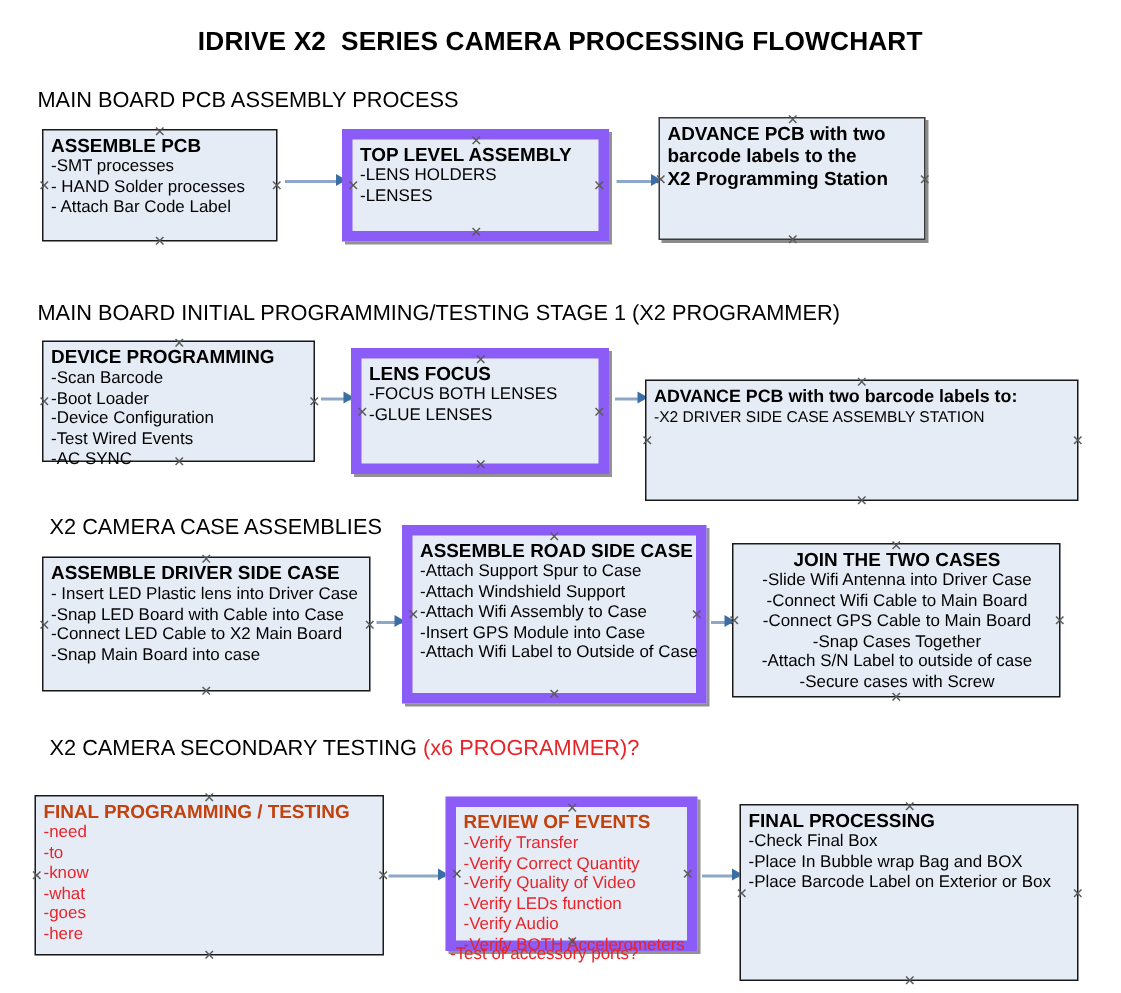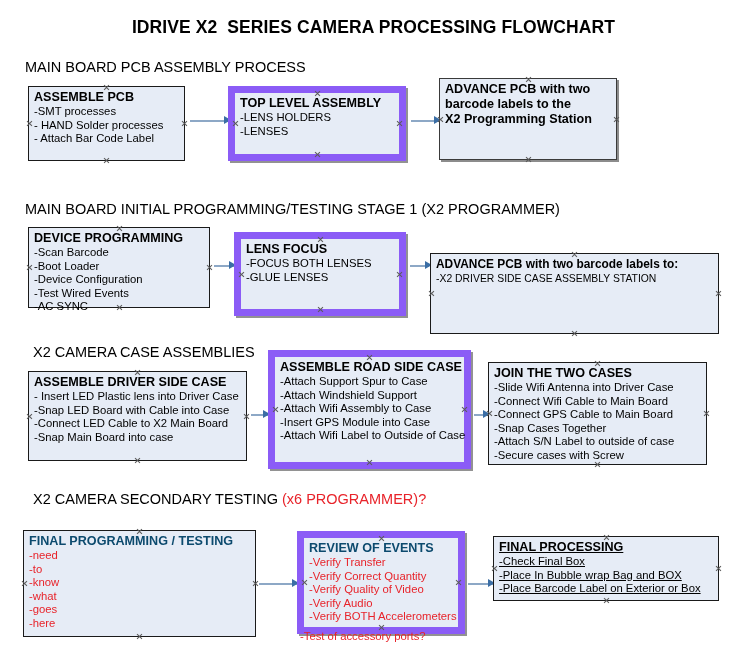--- a/index.html
+++ b/index.html
@@ -66,21 +66,21 @@
     box-shadow: 2px 2px 0 rgba(120,120,120,0.85);
   }
 
   .pbox .b-title {
     font-size: 12.6px;
     font-weight: bold;
     line-height: 15px;
     white-space: nowrap;
     color: #000;
   }
-  .pbox .b-title.red { color: #0c4a6e; }
+  .pbox .b-title.red { color: #c2410c; }
 
   .pbox ul {
     margin: 0;
     padding: 0;
     list-style: none;
   }
   .pbox li {
     font-size: 11.3px;
     line-height: 13.6px;
     white-space: nowrap;
@@ -266,21 +266,21 @@
     </ul>
     <span class="handle" style="left:50%; top:0;"></span>
     <span class="handle" style="left:50%; top:100%;"></span>
     <span class="handle" style="left:0; top:50%;"></span>
     <span class="handle" style="left:100%; top:50%;"></span>
   </div>
 
   <div class="conn" style="left:474px; top:414px; width:14px;"></div>
   <div class="arrowhead" style="left:483px; top:410px;"></div>
 
-  <div class="pbox" style="left:488px; top:362px; width:219px; height:103px;">
+  <div class="pbox" style="left:488px; top:362px; width:219px; height:103px;text-align:center;">
     <div class="b-title">JOIN THE TWO CASES</div>
     <ul>
       <li>-Slide Wifi Antenna into Driver Case</li>
       <li>-Connect Wifi Cable to Main Board</li>
       <li>-Connect GPS Cable to Main Board</li>
       <li>-Snap Cases Together</li>
       <li>-Attach S/N Label to outside of case</li>
       <li>-Secure cases with Screw</li>
     </ul>
     <span class="handle" style="left:50%; top:0;"></span>
@@ -326,35 +326,36 @@
 
   <div class="conn" style="left:259px; top:583px; width:38px;"></div>
   <div class="arrowhead" style="left:292px; top:579px;"></div>
 
   <div class="pbox shadow" style="left:297px; top:531px; width:168px; height:103px;">
     <div class="b-title red">REVIEW OF EVENTS</div>
     <ul>
       <li class="red">-Verify Transfer</li>
       <li class="red">-Verify Correct Quantity</li>
       <li class="red">-Verify Quality of Video</li>
+      <li class="red">-Verify LEDs function</li>
       <li class="red">-Verify Audio</li>
       <li class="red">-Verify BOTH Accelerometers</li>
     </ul>
     <span class="handle" style="left:50%; top:0;"></span>
     <span class="handle" style="left:50%; top:100%;"></span>
     <span class="handle" style="left:0; top:50%;"></span>
     <span class="handle" style="left:100%; top:50%;"></span>
   </div>
 
   <div class="overflow-line" style="left:300px; top:630px;">-Test of accessory ports?</div>
 
   <div class="conn" style="left:468px; top:583px; width:25px;"></div>
   <div class="arrowhead" style="left:488px; top:579px;"></div>
 
-  <div class="pbox" style="left:493px; top:536px; width:226px; height:65px;text-decoration:underline;">
+  <div class="pbox" style="left:493px; top:536px; width:226px; height:118px;">
     <div class="b-title">FINAL PROCESSING</div>
     <ul>
       <li> -Check Final Box</li>
       <li>-Place In Bubble wrap Bag and BOX</li>
       <li>-Place Barcode Label on Exterior or Box</li>
     </ul>
     <span class="handle" style="left:50%; top:0;"></span>
     <span class="handle" style="left:50%; top:100%;"></span>
     <span class="handle" style="left:0; top:50%;"></span>
     <span class="handle" style="left:100%; top:50%;"></span>

